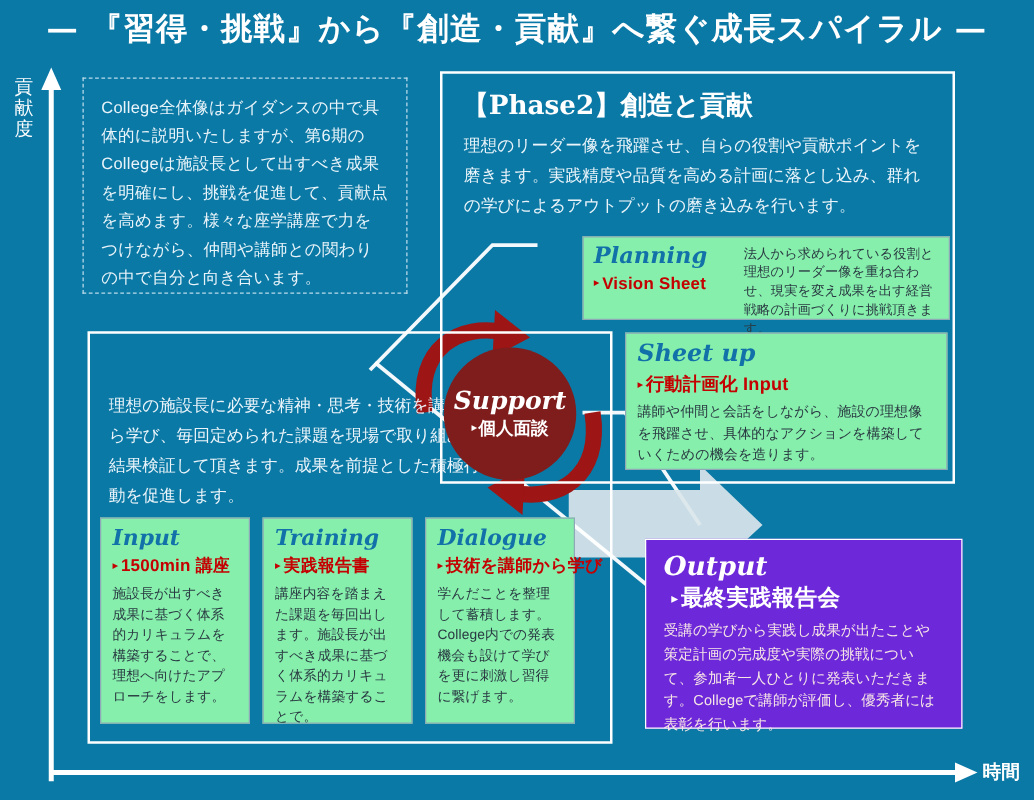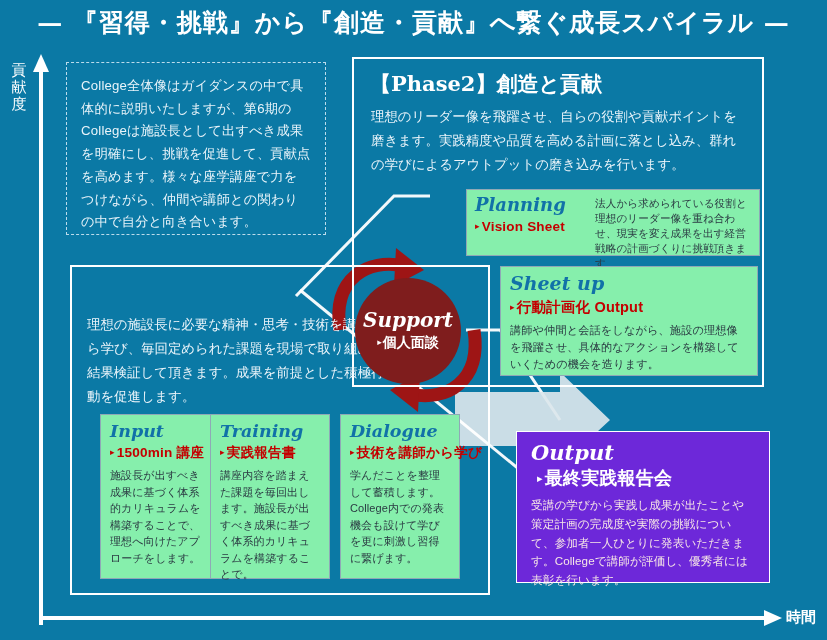--- a/index.html
+++ b/index.html
@@ -94,21 +94,21 @@
   #planning-card .left{flex:0 0 112px;}
   #planning-card .card-title{font-size:18px;margin-bottom:4px;}
   #planning-card .card-sub{font-size:13.5px;margin:0;}
   #planning-card .card-text{font-size:10.6px;line-height:1.42;}
 
   #brushup-card{left:500px;top:266px;width:258px;height:110px;}
   #brushup-card .card-title{font-size:19px;}
   #brushup-card .card-sub{font-size:14.5px;}
   #brushup-card .card-text{font-size:11.2px;}
 
-  #input-card{left:80px;top:414px;width:120px;height:165px;margin-left:20px;}
+  #input-card{left:80px;top:414px;width:120px;height:165px;}
   #training-card{left:210px;top:414px;width:120px;height:165px;}
   #dialogue-card{left:340px;top:414px;width:120px;height:165px;}
   .small-card .card-title{font-size:17.5px;}
   .small-card .card-sub{font-size:13.6px;}
   .small-card .card-text{font-size:11px;line-height:1.5;}
 
   
   #output-box{
     position:absolute;left:516px;top:431px;width:254px;height:152px;
     background:#6d28d9;border:1px solid #ffffff;box-sizing:border-box;
@@ -201,21 +201,21 @@
           <span class="tri">▸</span><span>Vision Sheet</span>
         </div>
       </div>
       <div class="card-text">法人から求められている役割と理想のリーダー像を重ね合わせ、現実を変え成果を出す経営戦略の計画づくりに挑戦頂きます。</div>
     </div>
   </div>
 
   <div class="card" id="brushup-card">
     <div class="card-title">Sheet up</div>
     <div class="card-sub">
-      <span class="tri">▸</span><span>行動計画化 Output</span>
+      <span class="tri">▸</span><span>行動計画化 Input</span>
     </div>
     <div class="card-text">講師や仲間と会話をしながら、施設の理想像を飛躍させ、具体的なアクションを構築していくための機会を造ります。</div>
   </div>
 
   <div class="phase-box" id="phase1-box"></div>
   <div class="phase-body" style="left:87px;top:313px;width:300px;">理想の施設長に必要な精神・思考・技術を講師から学び、毎回定められた課題を現場で取り組み、結果検証して頂きます。成果を前提とした積極行動を促進します。</div>
 
   <div class="card small-card" id="input-card">
     <div class="card-title">Input</div>
     <div class="card-sub">

